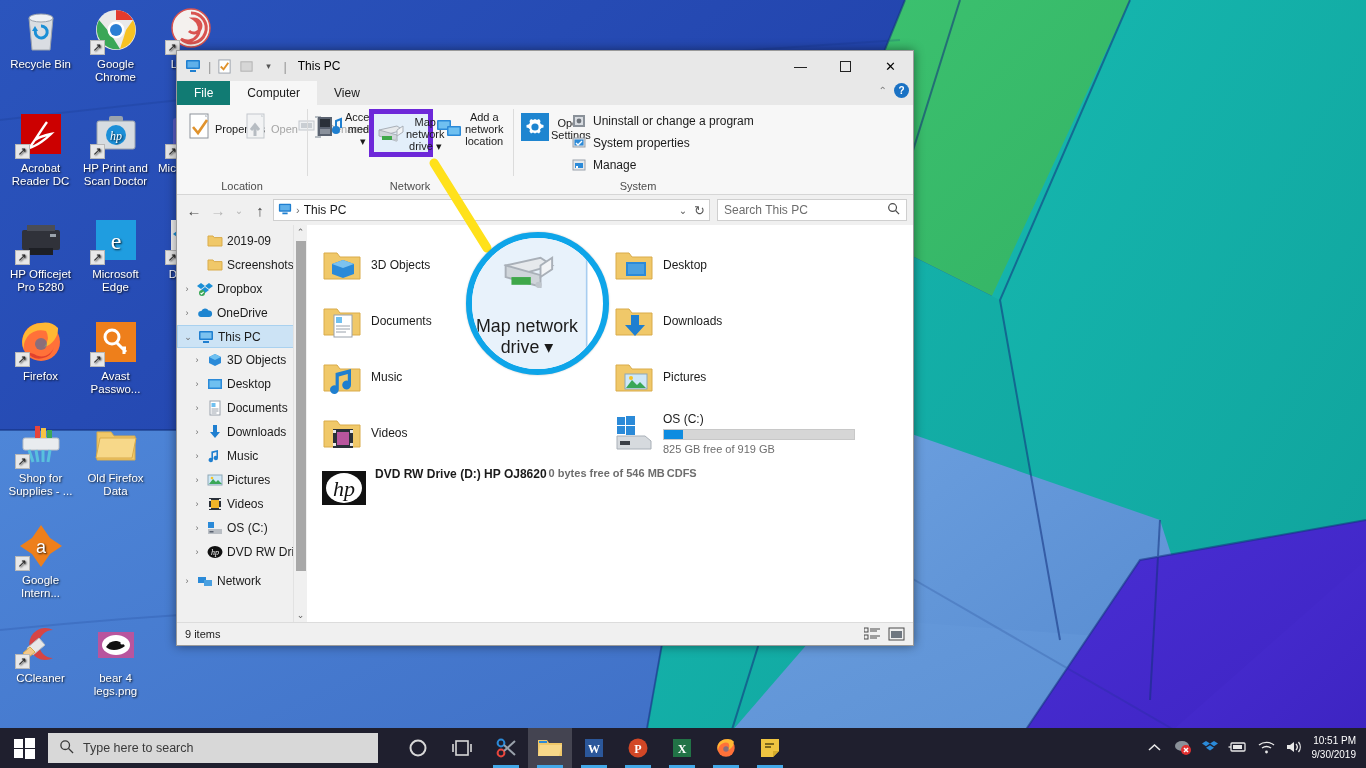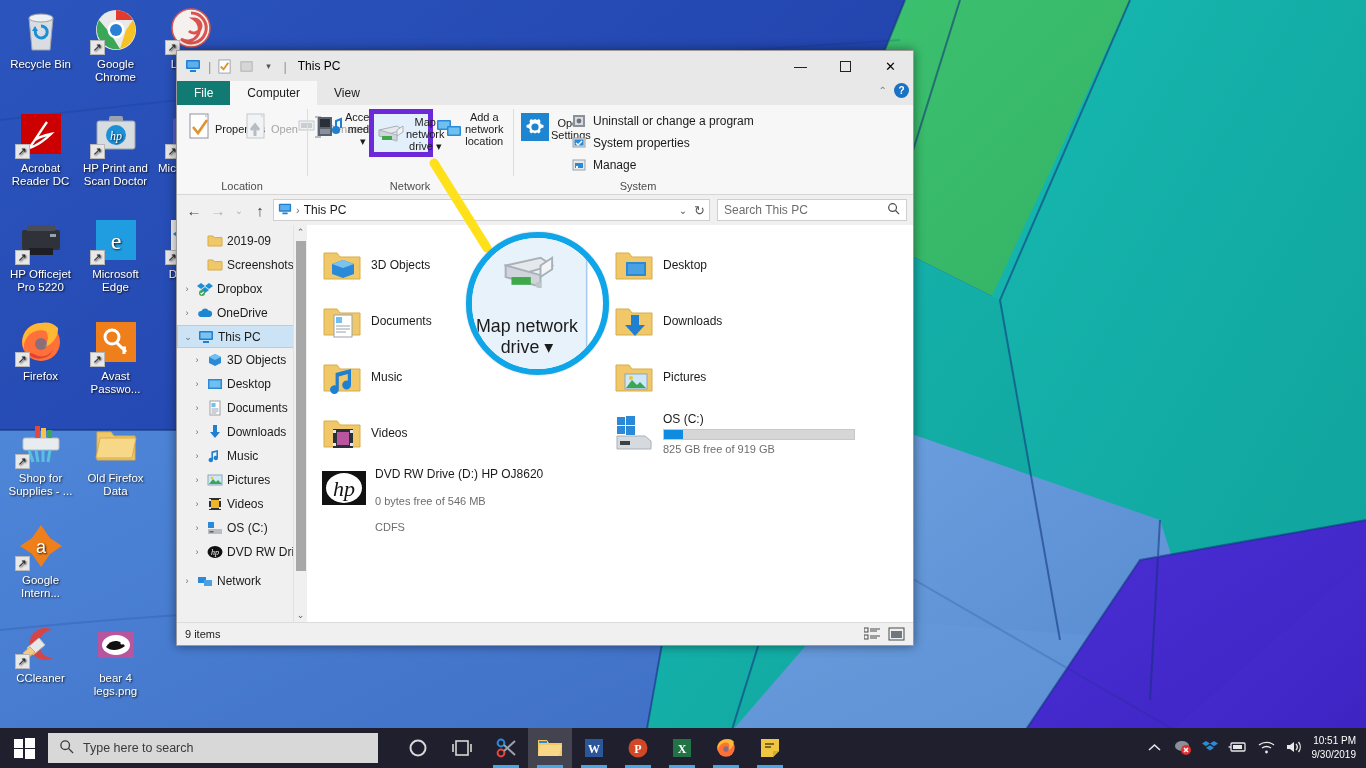--- a/index.html
+++ b/index.html
@@ -173,21 +173,21 @@
   .tile .tlabel { font-size:12px; color:#1b1b1b; }
   .drive-tile { flex-direction:column; align-items:flex-start; justify-content:center;}
   .drive-row { display:flex; align-items:center; gap:8px; width:100%; }
   .drive-texts { display:flex; flex-direction:column; gap:3px; flex:1; }
   .drive-name { font-size:12px; color:#1b1b1b; }
   .bar-outer { width:192px; height:11px; background:#d6d6d6; border:1px solid #c8c8c8; }
   .bar-inner { height:100%; background:#0f8ce0; }
   .drive-sub { font-size:11px; color:#6d6d6d; }
 
   .dvd-tile { width:100%; height:58px; display:flex; align-items:flex-start; gap:8px; padding-top:4px;}
-  .dvd-texts { display:flex; flex-direction:column; gap:14px; padding-top:2px; }
+  .dvd-texts { display:flex; flex-direction:row; gap:2px; padding-top:2px;font-weight:bold; }
 
   
   #statusbar {
     height: 23px; background:#f0f0f0; border-top:1px solid #dcdcdc;
     display:flex; align-items:center; padding:0 8px; font-size:11px; color:#1b1b1b;
   }
   #status-views { margin-left:auto; display:flex; gap:7px; align-items:center;}
   .vbtn { width:17px; height:15px; position:relative; }
 
   
@@ -380,21 +380,21 @@
     <div class="desk-icon" style="left:3px; top:216px;">
       <div class="glyph">
         <svg width="48" height="48" viewBox="0 0 48 48">
           <rect x="5" y="14" width="38" height="20" rx="2" fill="#30323a"></rect>
           <rect x="10" y="9" width="28" height="6" fill="#4a4d56"></rect>
           <rect x="12" y="32" width="24" height="7" fill="#1d1f25"></rect>
           <rect x="33" y="18" width="6" height="3" fill="#9aa3ad"></rect>
         </svg>
         <span class="shortcut-arrow">↗</span>
       </div>
-      <span class="desk-label">HP Officejet Pro 5220</span>
+      <span class="desk-label">HP Officejet Pro 5280</span>
     </div>
 
     <div class="desk-icon" style="left:78px; top:216px;">
       <div class="glyph">
         <svg width="48" height="48" viewBox="0 0 48 48">
           <rect x="4" y="4" width="40" height="40" fill="#1f9de0"></rect>
           <text x="24" y="33" font-size="24" fill="#fff" text-anchor="middle" font-family="Liberation Serif, serif">e</text>
         </svg>
         <span class="shortcut-arrow">↗</span>
       </div>

